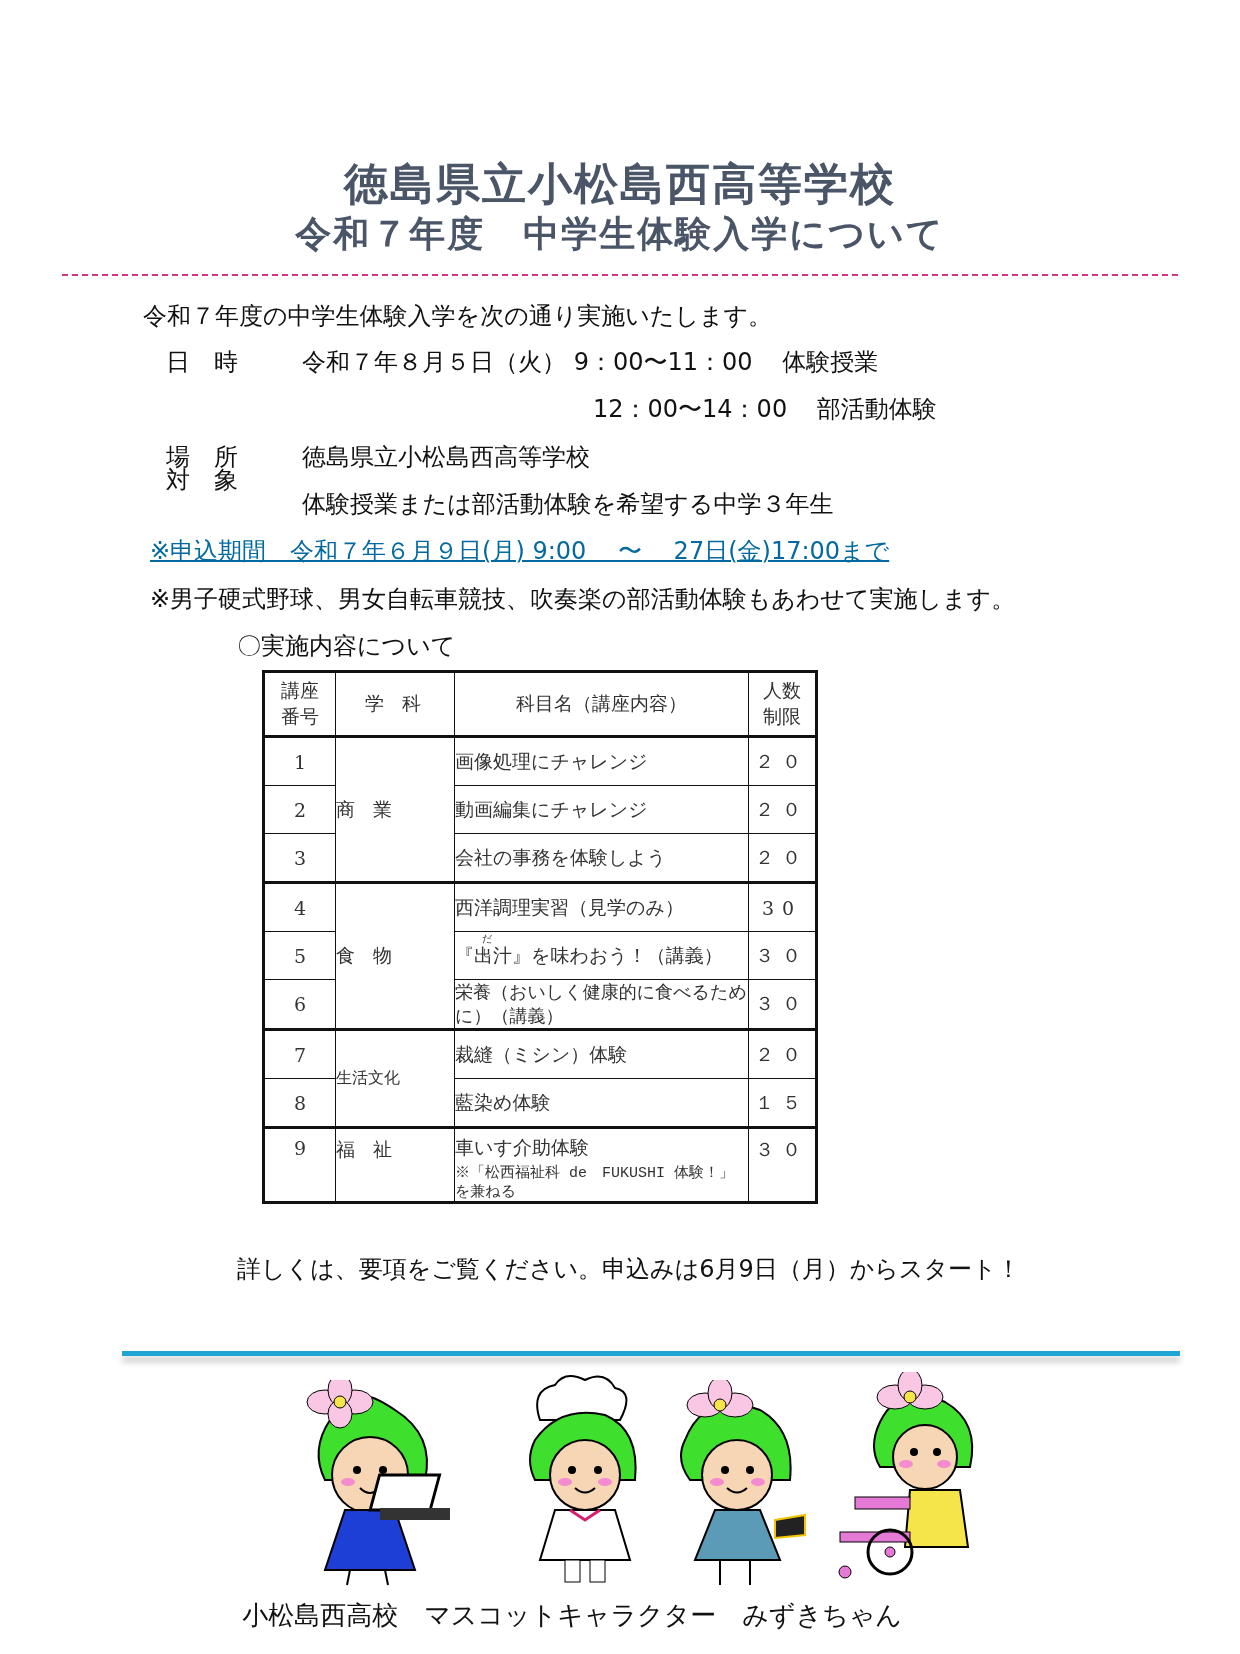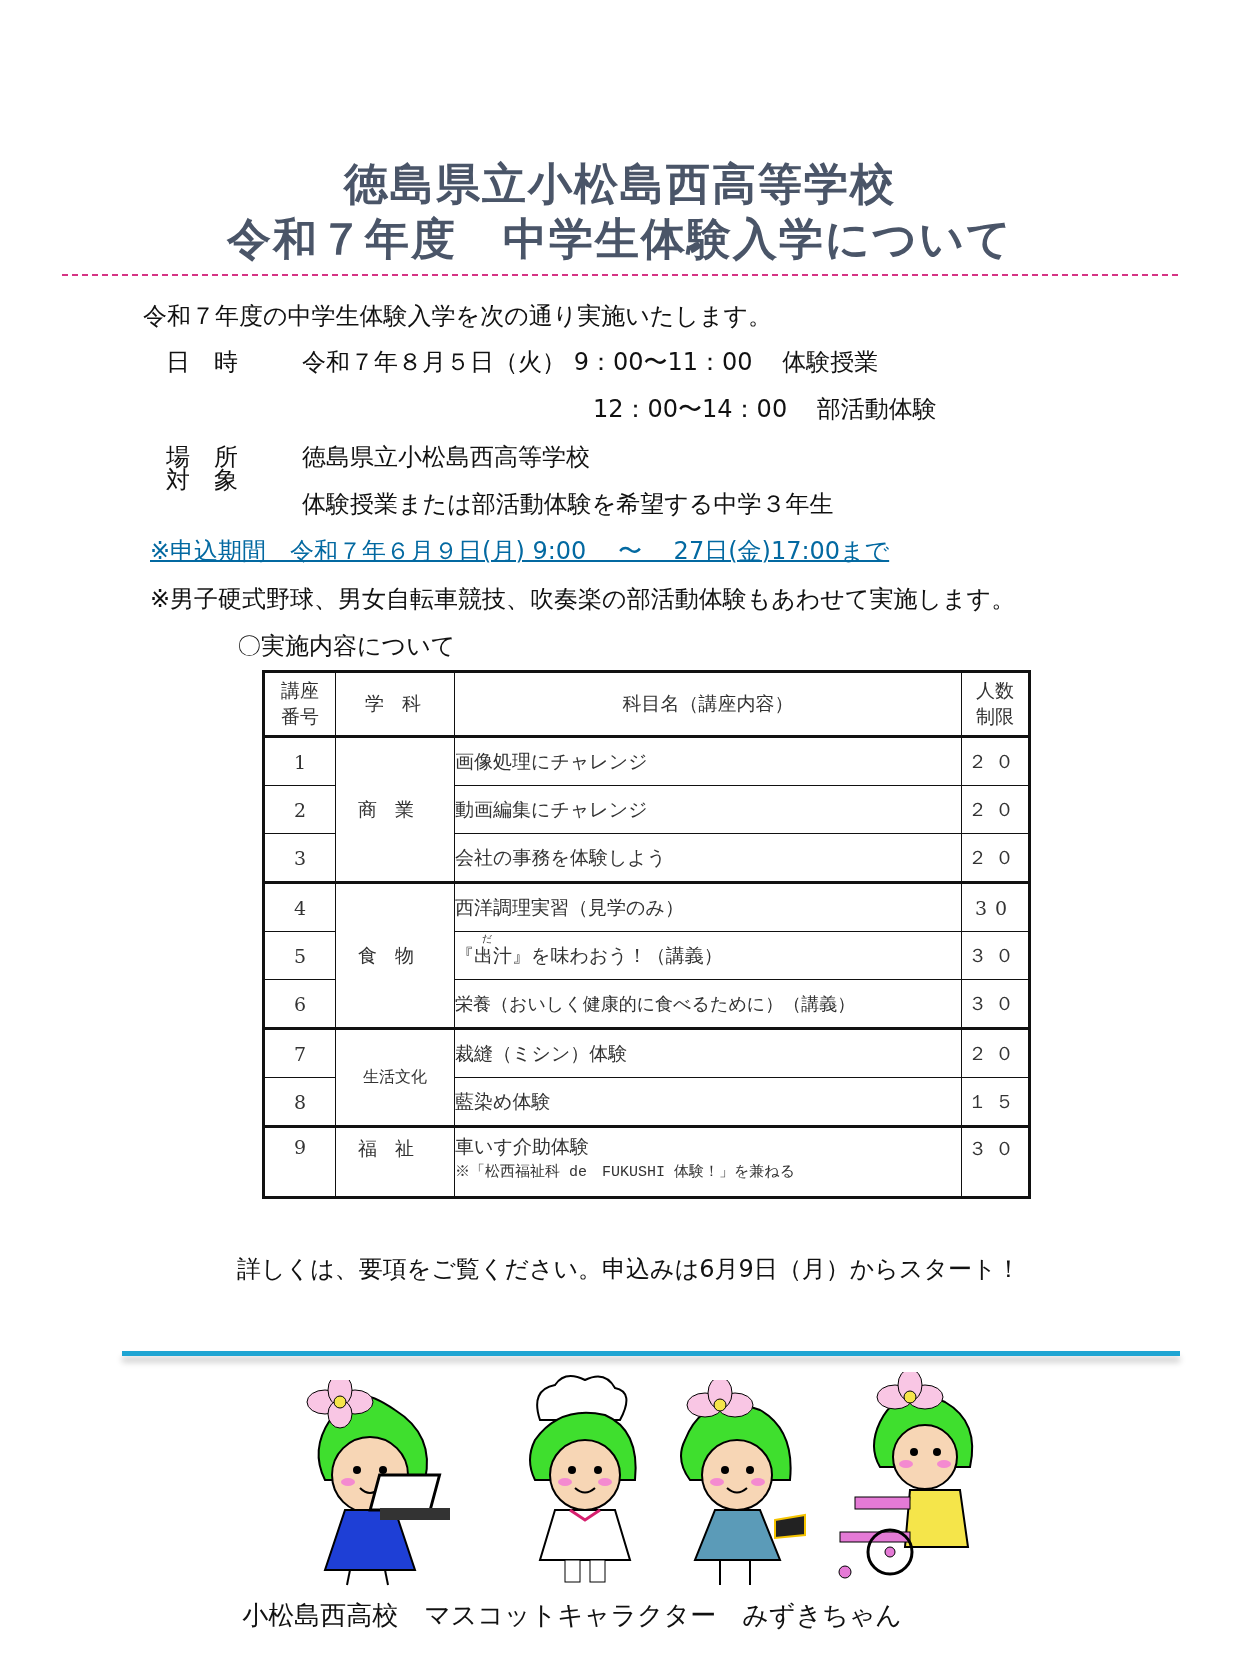--- a/index.html
+++ b/index.html
@@ -2,31 +2,31 @@
 <html><head>
 <meta charset="utf-8">
 <style>
   html, body { margin:0; padding:0; background:#ffffff; }
   body { width:1240px; height:1654px; position:relative; overflow:hidden;
          font-family:"DejaVu Sans","Liberation Sans",sans-serif; color:#111; }
   .abs { position:absolute; }
   .title { left:0; width:1240px; text-align:center; font-weight:bold; color:#4a5568;
            font-size:44px; letter-spacing:2px; white-space:nowrap; }
   #title1 { top:155px; }
-  #title2 { top:210px; font-size:44px; }
+  #title2 { top:210px; font-size:36px; }
   .dash { left:62px; width:1116px; top:274px; height:0; border-top:2px dashed #d63384; }
   .line { font-size:24px; white-space:nowrap; }
   .red { color:#0369a1; text-decoration:underline; text-decoration-thickness:2px; }
-  table.courses { position:absolute; left:262px; top:670px; width:769px; border-collapse:collapse;
+  table.courses { position:absolute; left:262px; top:670px; width:556px; border-collapse:collapse;
                   border:3px solid #111; font-family:"DejaVu Serif","Liberation Serif",serif; font-size:19px; color:#333; }
   table.courses td, table.courses th { border:1px solid #111; padding:0; font-weight:normal; }
   table.courses tr.grp-top td { border-top:3px solid #111; }
   th { height:62px; }
   td.num { width:70px; text-align:center; }
-  td.dept { width:104px; text-align:center; letter-spacing:18px; padding-left:14px; }
+  td.dept { width:104px; letter-spacing:18px; padding-left:14px; }
   td.dept.small { font-size:16px; letter-spacing:0; padding-left:0; }
   td.course { padding-left:12px; text-align:left; }
   td.cap { width:66px; text-align:center; letter-spacing:8px; padding-left:6px; }
   tr.row td { height:47px; }
   tr.row.tall td { height:60px; vertical-align:top; padding-top:8px; }
   tr.row.tall td.course { padding-top:6px;font-family:Liberation Mono, monospace; }
   .note { font-size:15px; display:block; margin-top:2px; }
   .ruby { position:relative; }
   .ruby .rt { position:absolute; top:-12px; left:8px; font-size:10px; letter-spacing:6px; }
   .blueline { left:122px; width:1058px; top:1351px; height:5px; background:#1fa5d3;

